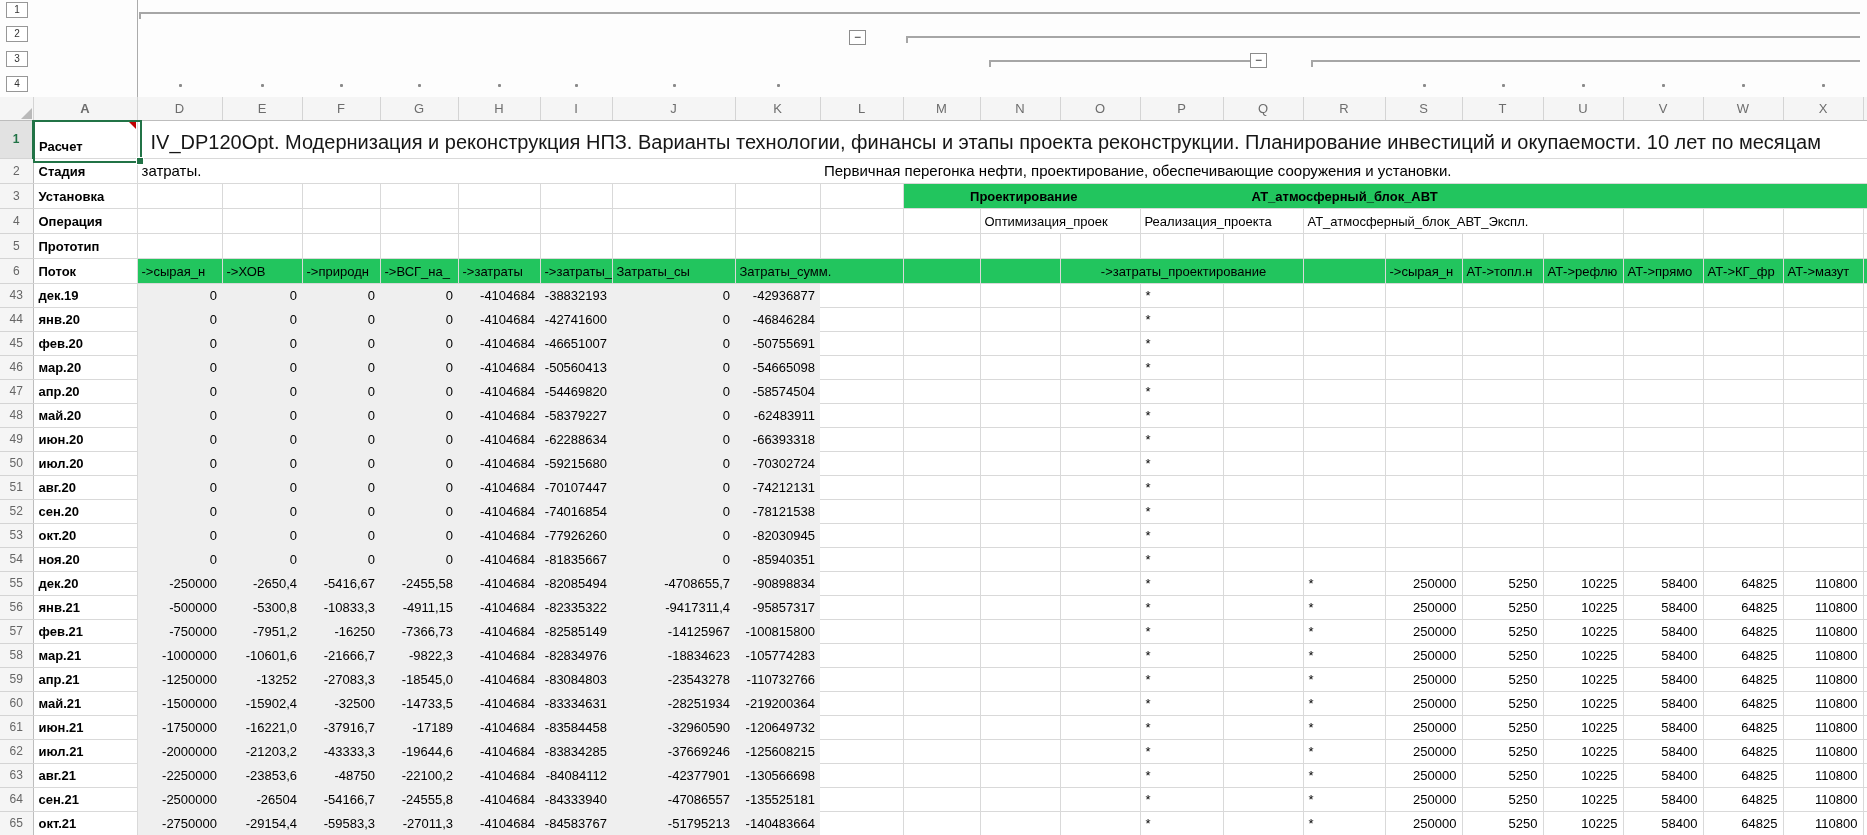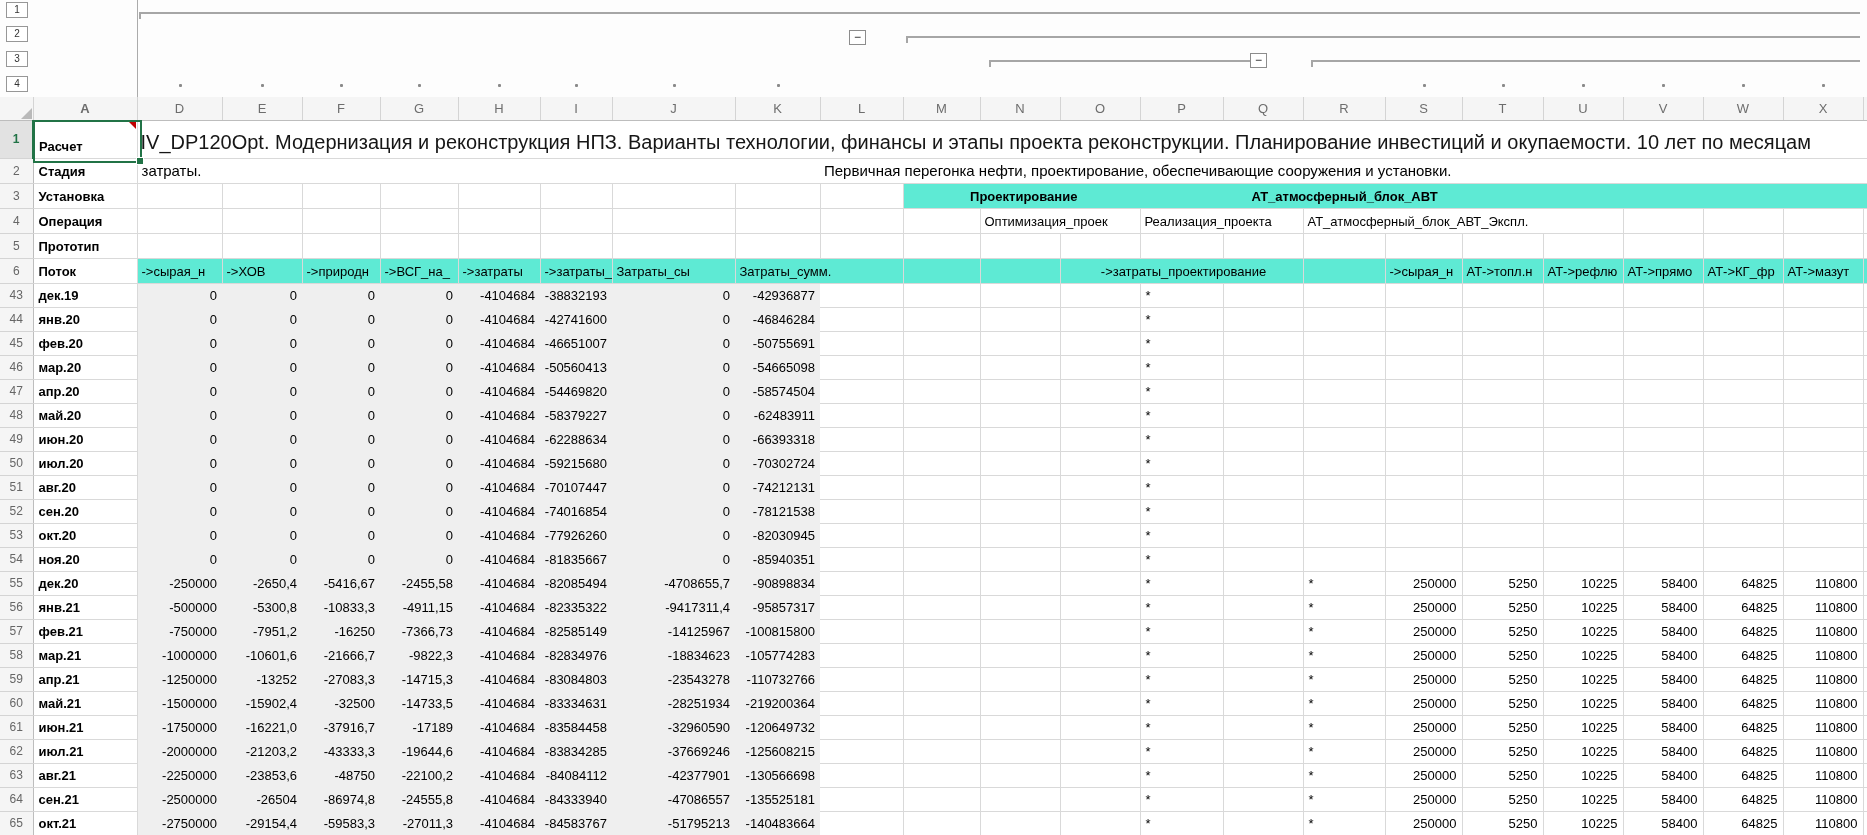--- a/index.html
+++ b/index.html
@@ -30,26 +30,26 @@
          font-size:12px;color:#666;text-align:center;vertical-align:middle}
   th.gutsel{background:#e2e2e2;color:#217346;font-weight:bold;border-right:2px solid #217346}
   tr.r1{height:38px} tr.rh{height:25px} tr.dr{height:24px}
   .b{border-right:1px solid #d9d9d9;border-bottom:1px solid #d9d9d9}
   .gb{border-bottom:1px solid #d9d9d9}
   .alabel{font-weight:bold;padding-left:5px;padding-bottom:4px;border-right:1px solid #d9d9d9;
           border-bottom:1px solid #d9d9d9}
   .num{text-align:right;padding-right:5px;padding-bottom:4px}
   .shade{background:#efefef}
   .star{text-align:left;padding-left:5px;padding-bottom:4px}
-  .band{background:#5eead4}
+  .band{background:#22c55e}
   .c{text-align:center}
   .bold{font-weight:bold}
   .txt{padding-left:4px;padding-bottom:4px}
   .t15{font-size:15px;color:#000000;padding-left:4px;padding-bottom:4px}
-  .title{font-size:20px;color:#161616;padding-left:3px;padding-bottom:4px}
+  .title{font-size:20px;color:#161616;padding-left:13px;padding-bottom:4px}
   
   #sel{position:absolute;left:33px;top:120px;width:105px;height:39px;border:2px solid #217346;z-index:5;pointer-events:none}
   #selhandle{position:absolute;right:-4px;bottom:-4px;width:6px;height:6px;background:#217346;border:1px solid #fff}
   #cmt{position:absolute;left:129px;top:122px;width:0;height:0;border-top:7px solid #c00000;
        border-left:7px solid transparent;z-index:6;pointer-events:none}
 </style>
 </head>
 <body>
 
 <div id="outline">
@@ -656,21 +656,21 @@
         <td class="b num">64825</td>
         <td class="b num">110800</td>
         <td class="gb"></td>
       </tr>
       <tr class="dr">
         <th class="gut">59</th>
         <td class="alabel">апр.21</td>
         <td class="num shade">-1250000</td>
         <td class="num shade">-13252</td>
         <td class="num shade">-27083,3</td>
-        <td class="num shade">-14715,3</td>
+        <td class="num shade">-18545,0</td>
         <td class="num shade">-4104684</td>
         <td class="num shade">-83084803</td>
         <td class="num shade">-23543278</td>
         <td class="num shade">-110732766</td>
         <td class="b"></td>
         <td class="b"></td>
         <td class="b"></td>
         <td class="b"></td>
         <td class="b star">*</td>
         <td class="b"></td>
@@ -785,21 +785,21 @@
         <td class="b num">58400</td>
         <td class="b num">64825</td>
         <td class="b num">110800</td>
         <td class="gb"></td>
       </tr>
       <tr class="dr">
         <th class="gut">64</th>
         <td class="alabel">сен.21</td>
         <td class="num shade">-2500000</td>
         <td class="num shade">-26504</td>
-        <td class="num shade">-86974,8</td>
+        <td class="num shade">-54166,7</td>
         <td class="num shade">-24555,8</td>
         <td class="num shade">-4104684</td>
         <td class="num shade">-84333940</td>
         <td class="num shade">-47086557</td>
         <td class="num shade">-135525181</td>
         <td class="b"></td>
         <td class="b"></td>
         <td class="b"></td>
         <td class="b"></td>
         <td class="b star">*</td>

